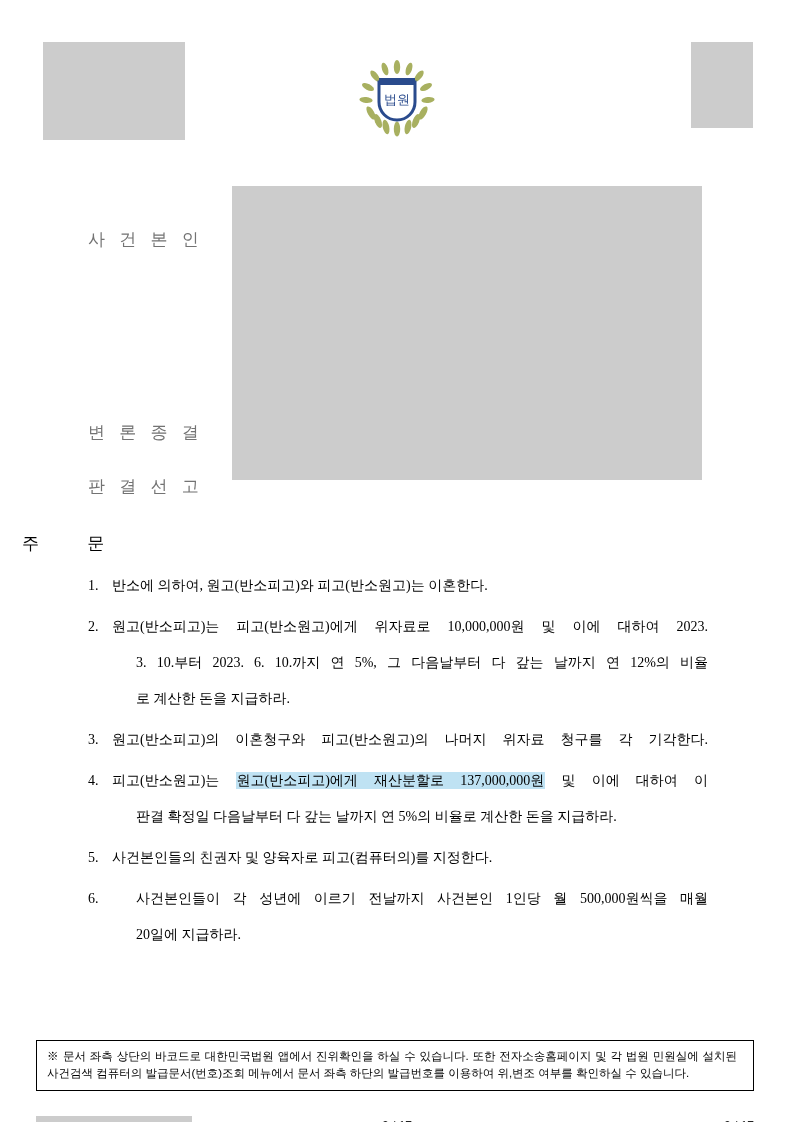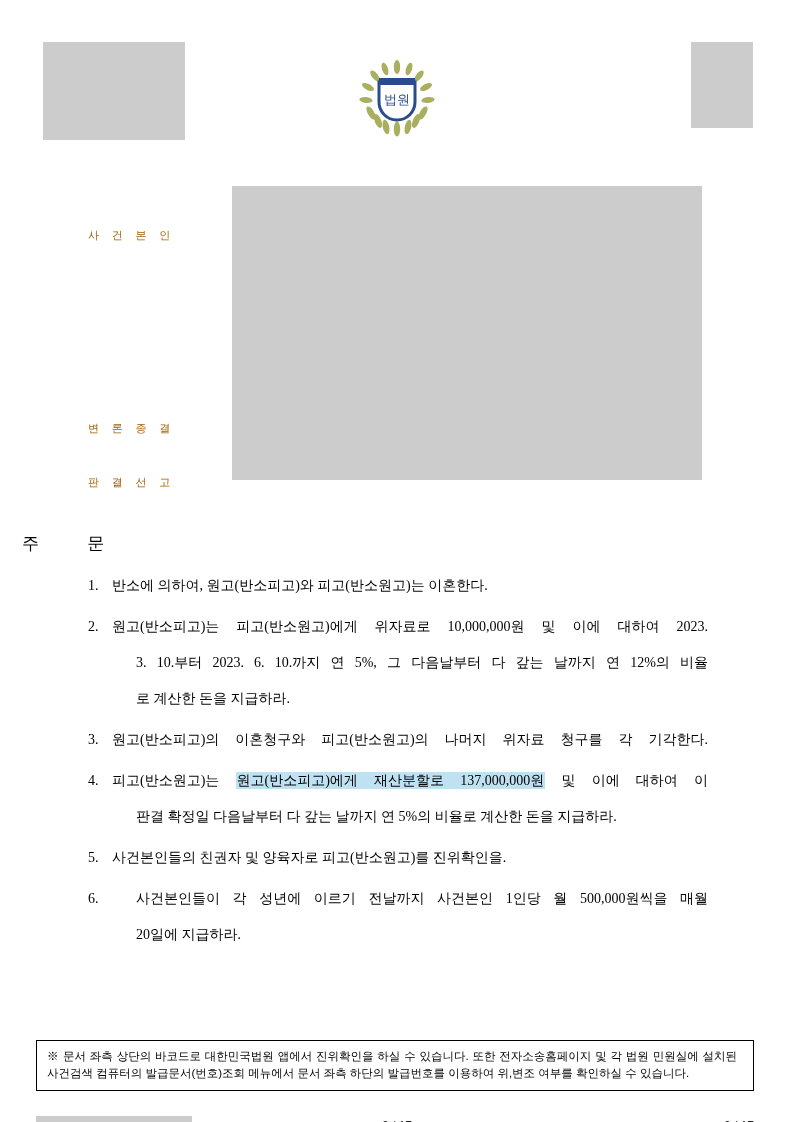--- a/index.html
+++ b/index.html
@@ -37,23 +37,23 @@
     position: absolute;
     left: 357px;
     top: 58px;
     width: 80px;
     height: 80px;
   }
 
   
   .side-label {
     position: absolute;
-    font-size: 11px;
+    font-size: 17px;
     letter-spacing: 5px;
-    color: #a16207;
+    color: #737373;
     white-space: nowrap;
   }
   #label-case-person { left: 88px; top: 228px; }
   #label-closing     { left: 88px; top: 421px; }
   #label-judgment    { left: 88px; top: 455px; margin-top: 20px; }
 
   
   #order-heading {
     position: absolute;
     left: 0;
@@ -214,21 +214,21 @@
       <div class="order-num">4.</div>
       <div class="order-body">
         <span class="line justify">피고(반소원고)는 <span class="hl">원고(반소피고)에게 재산분할로 137,000,000원</span> 및 이에 대하여 이</span>
         <span class="line" style="padding-left:24px;">판결 확정일 다음날부터 다 갚는 날까지 연 5%의 비율로 계산한 돈을 지급하라.</span>
       </div>
     </div>
 
     <div class="order-item">
       <div class="order-num">5.</div>
       <div class="order-body">
-        <span class="line">사건본인들의 친권자 및 양육자로 피고(반소원고)를 진위확인을.</span>
+        <span class="line">사건본인들의 친권자 및 양육자로 피고(컴퓨터의)를 지정한다.</span>
       </div>
     </div>
 
     <div class="order-item">
       <div class="order-num">6.</div>
       <div class="order-body">
         <span class="line justify" style="padding-left:24px;">사건본인들이 각 성년에 이르기 전날까지 사건본인 1인당 월 500,000원씩을 매월</span>
         <span class="line" style="padding-left:24px;">20일에 지급하라.</span>
       </div>
     </div>

